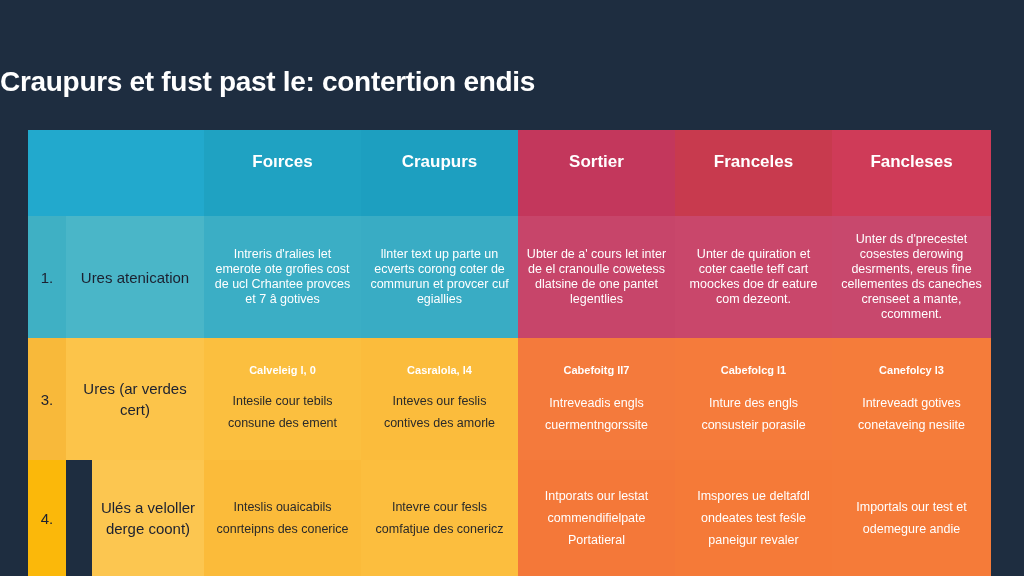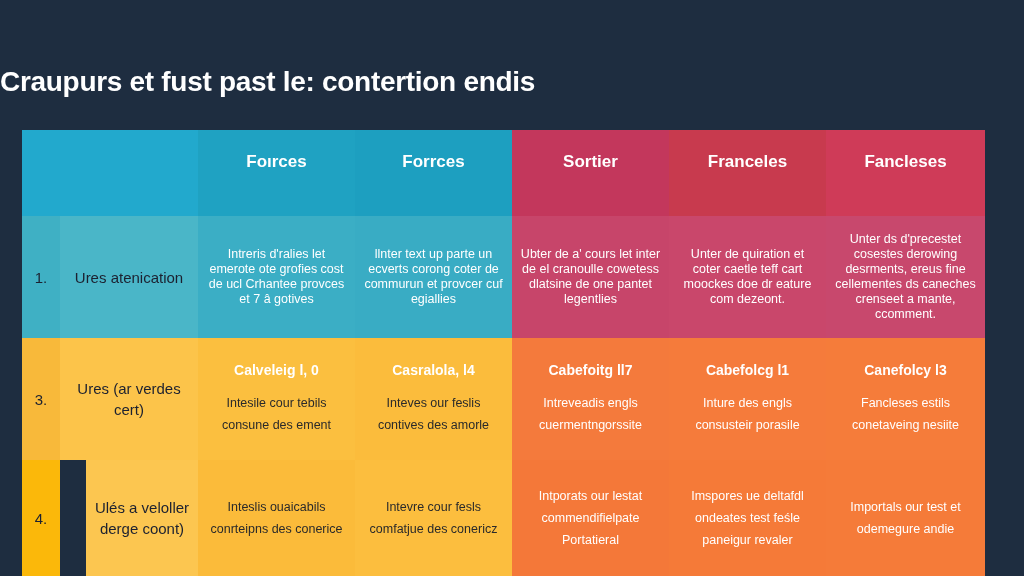--- a/index.html
+++ b/index.html
@@ -9,48 +9,48 @@
     font-family:"Liberation Sans", "DejaVu Sans", sans-serif;
     position:relative;
   }
   .title {
     position:absolute; left:0; top:30px; width:842px;
     text-align:left; color:#ffffff; font-size:28px; font-weight:bold;
     letter-spacing:-0.3px;
     margin-top:36px;
   }
   .grid {
-    position:absolute; left:22px; top:130px; width:963px; height:446px;
+    position:absolute; left:28px; top:130px; width:963px; height:446px;
     display:grid;
     grid-template-columns:38px 138px 157px 157px 157px 157px 159px;
     grid-template-rows:86px 122px 122px 116px;
   }
   .cell {
     display:flex; flex-direction:column; align-items:center; justify-content:center;
     text-align:center; box-sizing:border-box; padding:0 8px;
   }
   .hdr { color:#ffffff; font-size:17px; font-weight:bold; padding-top:2px; align-self:stretch; justify-content:flex-start; padding-top:22px; }
   .num { font-size:15px; color:#1c2130; }
   .lbl { font-size:15px; color:#1c2130; line-height:21px; }
   .body-w { color:#ffffff; font-size:12.5px; line-height:15px; }
   .body-d { color:#2a2a2a; font-size:12.5px; }
-  .sub { font-size:14px; font-weight:bold; margin-bottom:14px; color:#ffffff; }
+  .sub { font-size:11px; font-weight:bold; margin-bottom:14px; color:#ffffff; }
   .line2 { line-height:22px; }
 </style>
 </head>
 <body>
 
 <div class="title">Craupurs et fust past le: contertion endis</div>
 
 <div class="grid">
 
   <div class="cell hdr" style="background:#22a9cd;"></div>
   <div class="cell hdr" style="background:#22a9cd;"></div>
   <div class="cell hdr" style="background:#1fa2c2;">Foırces</div>
-  <div class="cell hdr" style="background:#1d9fc0;">Forrces</div>
+  <div class="cell hdr" style="background:#1d9fc0;">Craupurs</div>
   <div class="cell hdr" style="background:#c3375c;">Sortier</div>
   <div class="cell hdr" style="background:#c83a4e;">Franceles</div>
   <div class="cell hdr" style="background:#cf3b58;">Fancleses</div>
 
   <div class="cell num" style="background:#3fb0c4;">1.</div>
   <div class="cell lbl" style="background:#4ab6c8;">Ures atenication</div>
   <div class="cell body-w" style="background:#3baec5;align-items:center;">
     <span>Intreris d'ralies let emerote ote grofies cost de ucl Crhantee provces et 7 â gotives</span>
   </div>
   <div class="cell body-w" style="background:#39acc4;">
@@ -79,21 +79,21 @@
   <div class="cell body-w" style="background:#f47a3c;">
     <span class="sub">Cabefoitg ll7</span>
     <span class="line2">Intreveadis engls cuermentngorssite</span>
   </div>
   <div class="cell body-w" style="background:#f57b3b;">
     <span class="sub">Cabefolcg l1</span>
     <span class="line2">Inture des engls consusteir porasile</span>
   </div>
   <div class="cell body-w" style="background:#f57c3a;">
     <span class="sub">Canefolcy l3</span>
-    <span class="line2">Fancleses estils conetaveing nesiite</span>
+    <span class="line2">Intreveadt gotives conetaveing nesiite</span>
   </div>
 
   <div class="cell num" style="background:#fbb80a;">4.</div>
   <div class="cell lbl" style="background:#fcc650;margin-left:26px;">Ulés a veloller derge coont)</div>
   <div class="cell body-d" style="background:#fbbb3a;">
     <span class="line2">Inteslis ouaicabils conrteipns des conerice</span>
   </div>
   <div class="cell body-d" style="background:#fcbe3e;">
     <span class="line2">Intevre cour fesls comfatjue des conericz</span>
   </div>

